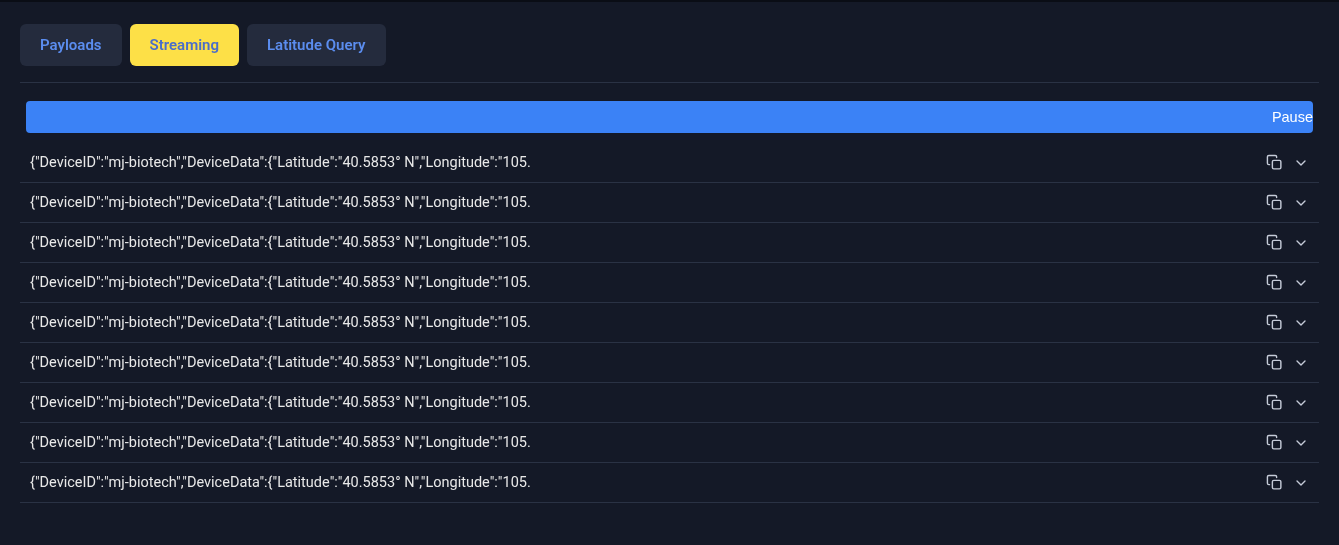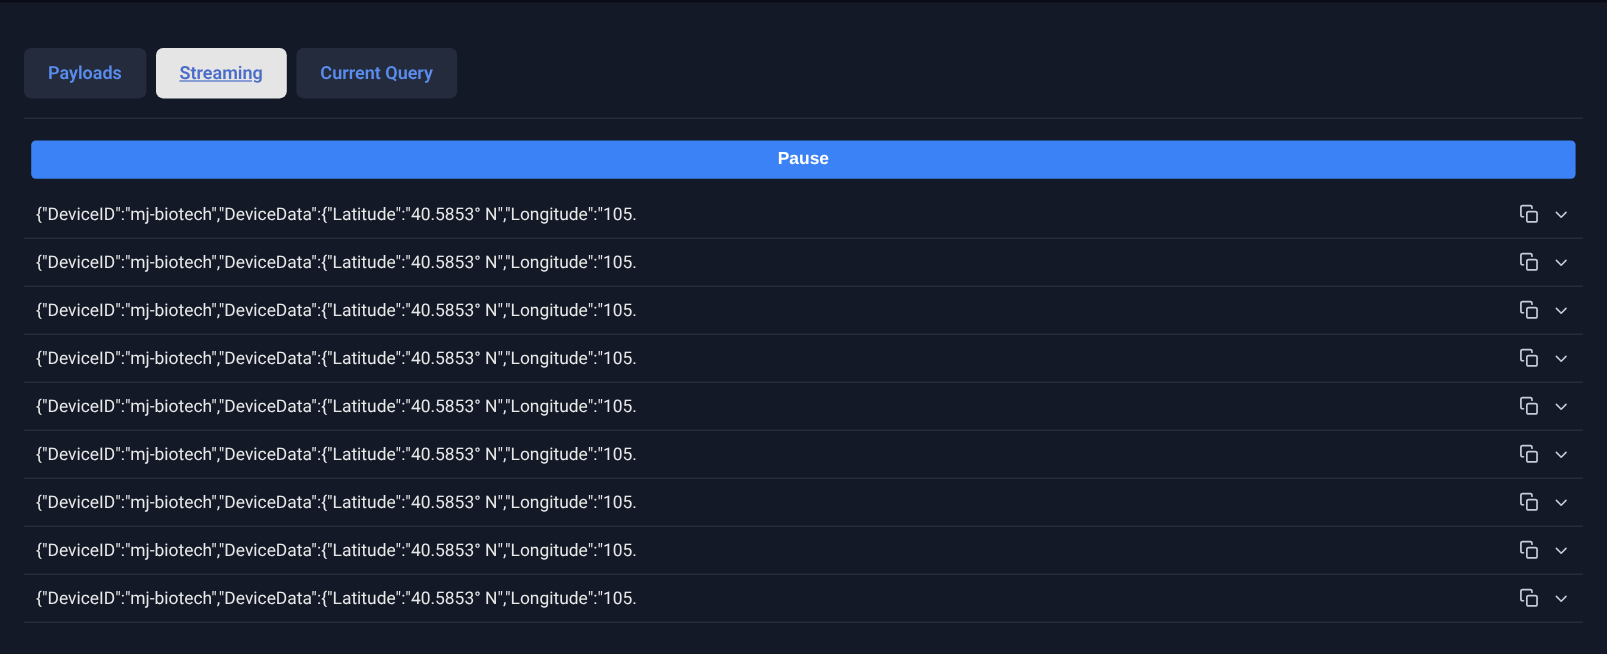--- a/index.html
+++ b/index.html
@@ -9,52 +9,51 @@
     }
     body {
       background-color: #141927;
       font-family: -apple-system, BlinkMacSystemFont, "Segoe UI", Roboto, sans-serif;
       color: #e8e8e8;
       width: 1339px;
       height: 545px;
       overflow: hidden;
     }
     .container {
-      padding: 16px 20px;
+      padding: 0 20px;
       border-top: 2px solid #0a0d15;
     }
     .tabs {
       display: flex;
       gap: 8px;
       padding: 22px 0 16px 0;
       border-bottom: 1px solid #2a3244;
     }
     .tab {
       padding: 12px 20px;
       border-radius: 6px;
       font-size: 15px;
       font-weight: 600;
       cursor: pointer;
       color: #5b8def;
       background-color: #242b3d;
     }
     .tab.active {
-      background-color: #e5e5e5;
+      background-color: #fde047;
       color: #4a6dc9;
-      text-decoration: underline;
     }
     .pause-button {
       display: block;
       width: calc(100% - 12px);
       margin: 18px 6px 10px 6px;
       background-color: #3b82f6;
       color: #ffffff;
-      font-weight: 700;
+      font-weight: 400;
       font-size: 14.5px;
-      text-align: center;
+      text-align: right;
       padding: 8px 0;
       border: none;
       border-radius: 4px;
       cursor: pointer;
     }
     .rows {
       margin-top: 6px;
     }
     .row {
       display: flex;
@@ -104,21 +103,21 @@
       height: 16px;
     }
   </style>
 </head>
 <body>
 
 <div class="container">
   <div class="tabs">
     <div class="tab">Payloads</div>
     <div class="tab active">Streaming</div>
-    <div class="tab">Current Query</div>
+    <div class="tab">Latitude Query</div>
   </div>
 
   <button class="pause-button">Pause</button>
 
   <div class="rows">
 
     <div class="row">
       <span class="row-text">{"DeviceID":"mj-biotech","DeviceData":{"Latitude":"40.5853° N","Longitude":"105.</span>
       <div class="row-actions">
         <span class="icon">

